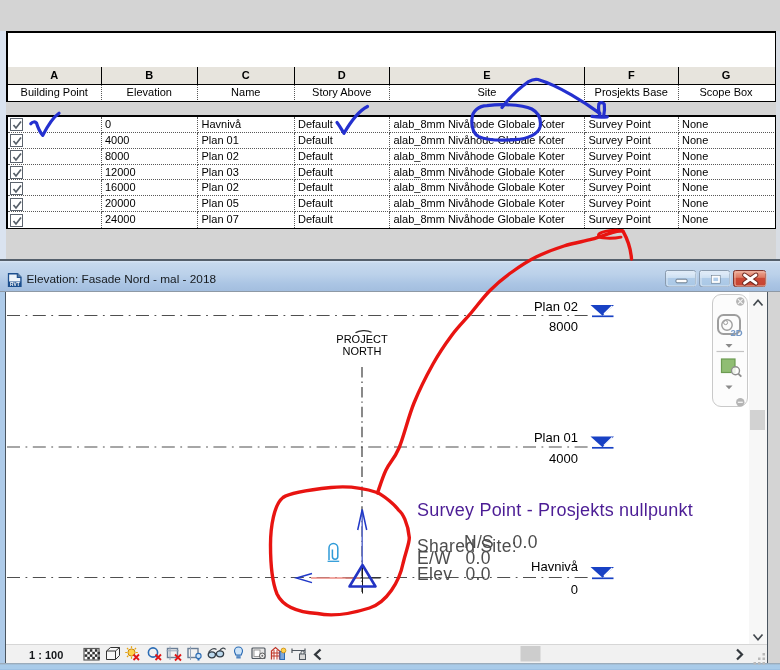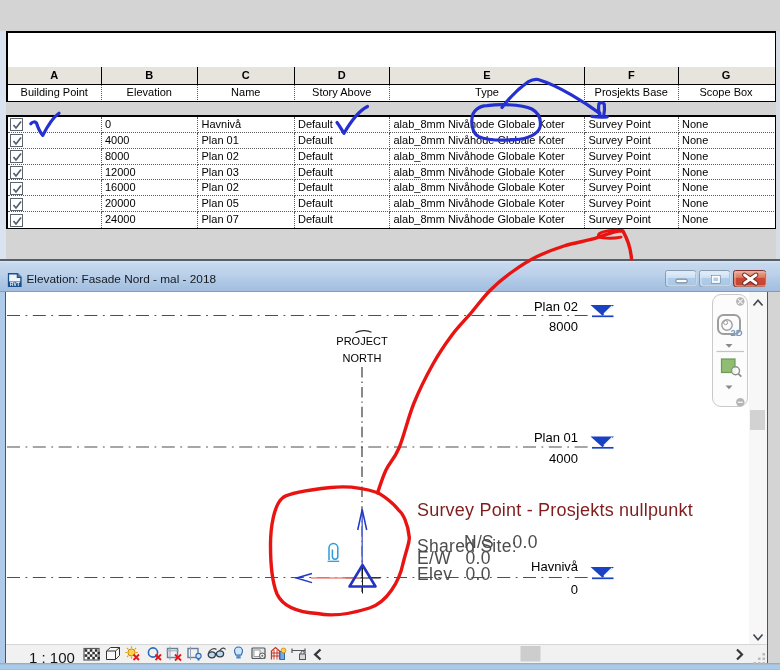--- a/index.html
+++ b/index.html
@@ -45,45 +45,45 @@
   #etitle{top:2.2px;left:0;width:780px;height:29.8px;
     background:linear-gradient(#d8e5f4 0%,#c6d9ee 8%,#bbd1ea 45%,#abc5e4 75%,#a3bedf 100%);}
   #etitle .txt{position:absolute;left:26.5px;top:11px;font-size:11.8px;color:#15191d;white-space:nowrap;}
   #etbotline{top:32px;left:0;width:780px;height:1.2px;background:#8e99a5;}
   #eclient{top:33.2px;left:5.5px;width:761px;height:351.8px;background:#fff;}
   #eleftline{top:33.2px;left:4.5px;width:1px;height:370.8px;background:#4a5560;}
   #erightline{top:33.2px;left:766.5px;width:1.2px;height:370.8px;background:#4a5560;}
   
   #ebar{top:385px;left:5.5px;width:761px;height:19px;background:#f1f1f1;border-top:1px solid #d6d6d6;box-sizing:border-box;}
   #ebotborder{top:404px;left:0;width:780px;height:7px;background:linear-gradient(#97a2ad,#a9cbe9 30%,#a9cbe9 80%,#98bcdf);}
-  #scale{position:absolute;left:23.5px;top:4px;font-size:15px;color:#14171a;}
+  #scale{position:absolute;left:23.5px;top:4px;font-size:11px;color:#14171a;font-weight:bold;}
   
   #vscroll{top:33.2px;left:748.5px;width:18px;height:351.8px;background:#f7f7f7;}
   #vthumb{position:absolute;left:1.5px;top:118px;width:15px;height:20px;background:#d2d2d2;}
   
   .wbtn{position:absolute;top:9.3px;height:16.5px;border-radius:2.5px;box-sizing:border-box;}
   #btnmin{left:665px;width:31px;border:1px solid #8a9bae;
     background:linear-gradient(#e8f1fb 0%,#ccdff2 45%,#b0cce9 50%,#a9c7e5 100%);}
   #btnmax{left:698.5px;width:31px;border:1px solid #8a9bae;
     background:linear-gradient(#e8f1fb 0%,#ccdff2 45%,#b0cce9 50%,#a9c7e5 100%);}
   #btnclose{left:732.5px;width:33px;height:17px;border:1px solid #7e342c;
     background:linear-gradient(#efa995 0%,#dd7a63 42%,#cc4936 50%,#c64433 100%);}
   .wbtn svg{position:absolute;left:0;top:0;}
   
   #navbar{top:34.5px;left:712px;width:36px;height:113.5px;background:rgba(252,252,252,.92);
     border:1.8px solid #c9c9c9;border-radius:9px;box-sizing:border-box;}
   
   .lvname{position:absolute;font-size:13px;line-height:15px;color:#000;text-align:right;width:62px;}
   .lvval{position:absolute;font-size:13px;line-height:15px;color:#000;text-align:right;width:62px;}
   
-  #svhead{position:absolute;left:417px;top:499.5px;font-size:18px;letter-spacing:0.2px;color:#7f1d1d;white-space:nowrap;}
+  #svhead{position:absolute;left:417px;top:499.5px;font-size:18px;letter-spacing:0.2px;color:#4c1d95;white-space:nowrap;}
   .svline{position:absolute;left:417px;font-size:17.5px;line-height:16px;letter-spacing:0.3px;color:#4d4d4d;white-space:nowrap;}
   .svline .v{position:absolute;left:48.5px;}
   #pnorth{position:absolute;left:312px;top:332.5px;width:100px;text-align:center;
-    font-size:11px;color:#000;line-height:17px;}
+    font-size:11px;color:#000;line-height:12px;}
 </style>
 </head>
 <body>
 <div id="root">
 
   <div class="abs" id="sleft"></div>
   <div class="abs" id="sright"></div>
 
   <div class="abs" id="thead">
     <div id="trowletters">
@@ -93,21 +93,21 @@
       <div class="hcell c3">D</div>
         <div class="hcell c4">E</div>
         <div class="hcell c5">F</div>
       <div class="hcell c6">G</div>
     </div>
     <div id="trownames">
       <div class="hcell c0">Building Point</div>
         <div class="hcell c1">Elevation</div>
       <div class="hcell c2">Name</div>
         <div class="hcell c3">Story Above</div>
-      <div class="hcell c4">Type</div>
+      <div class="hcell c4">Site</div>
         <div class="hcell c5">Prosjekts Base</div>
       <div class="hcell c6">Scope Box</div>
     </div>
   </div>
 
   <div class="abs" id="tdata">
 <div class="drow" style="top:0.00px">
   <div class="dc c0">
           <span class="cbx">
             <svg width="13" height="13" viewBox="0 0 13 13">

